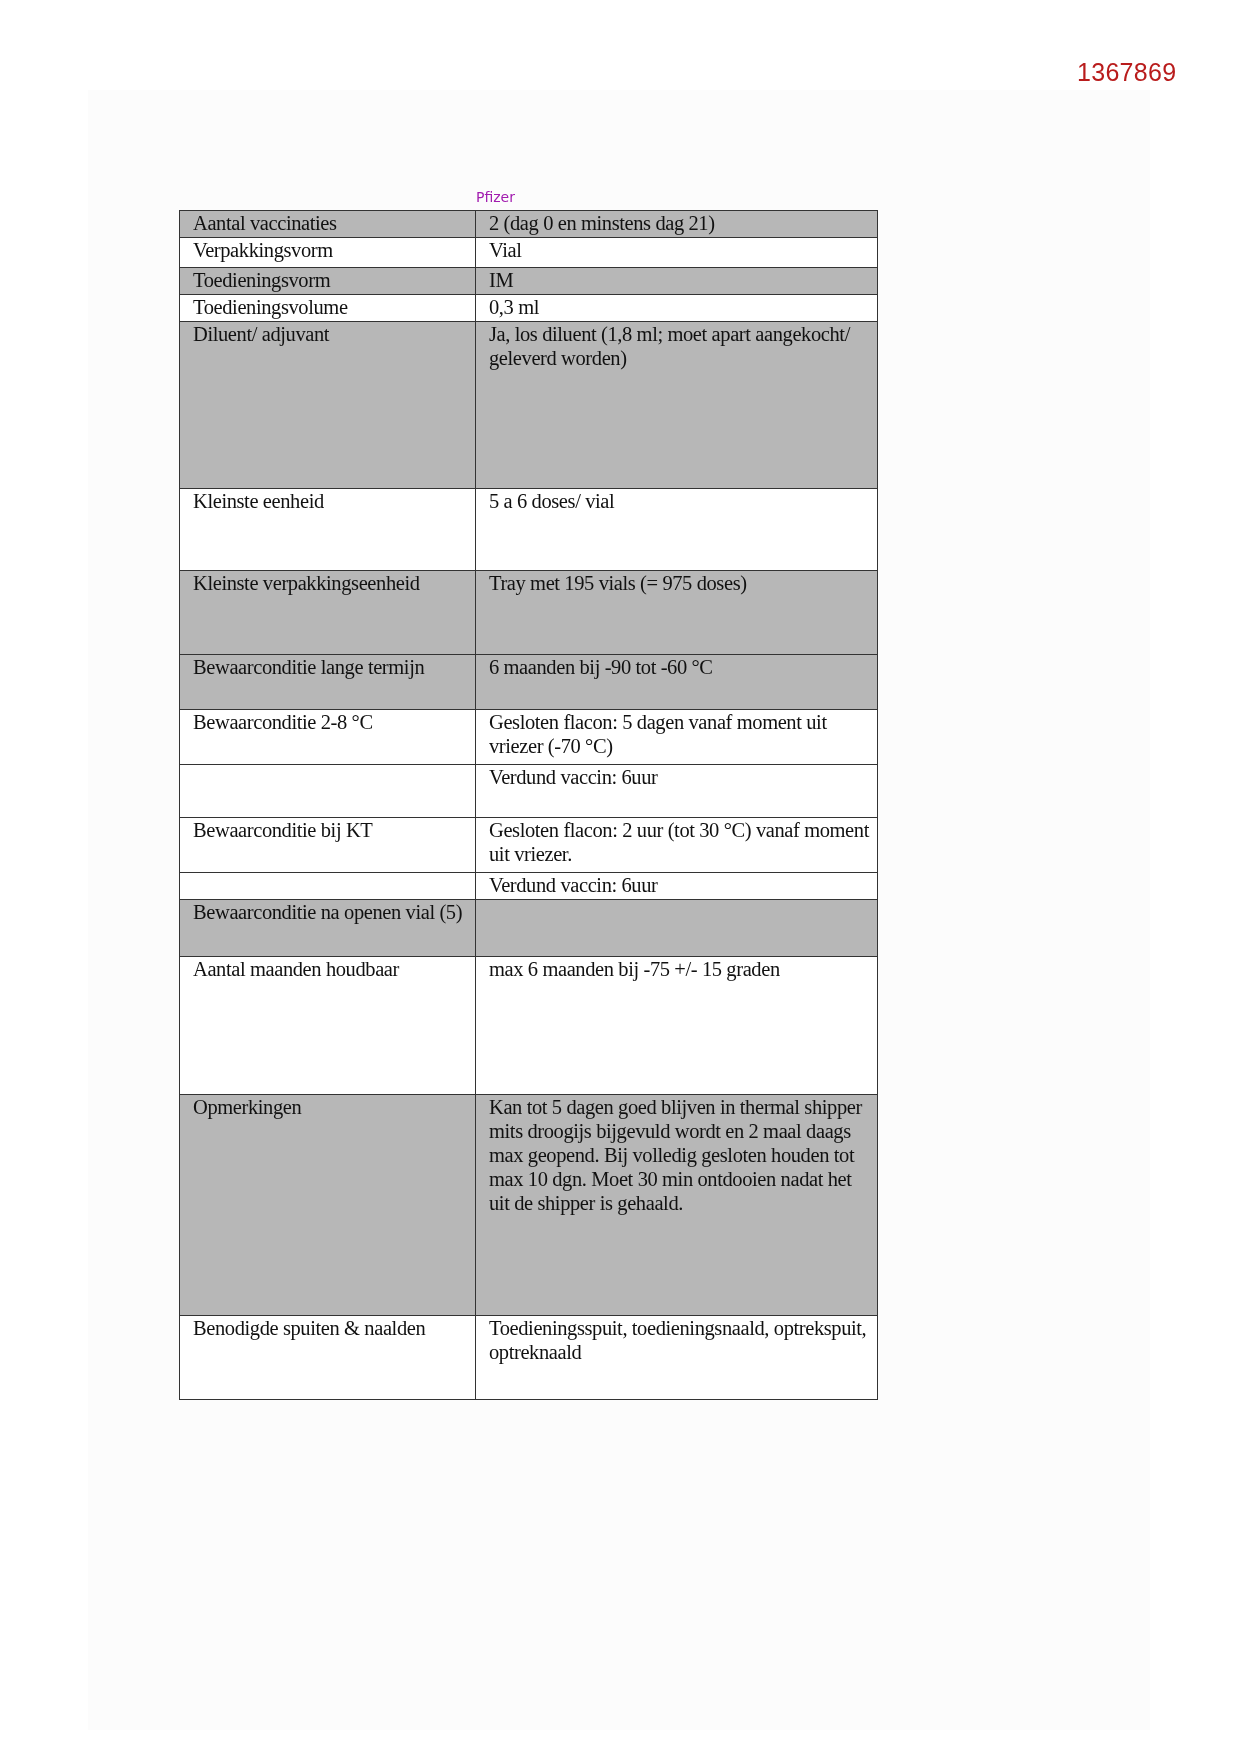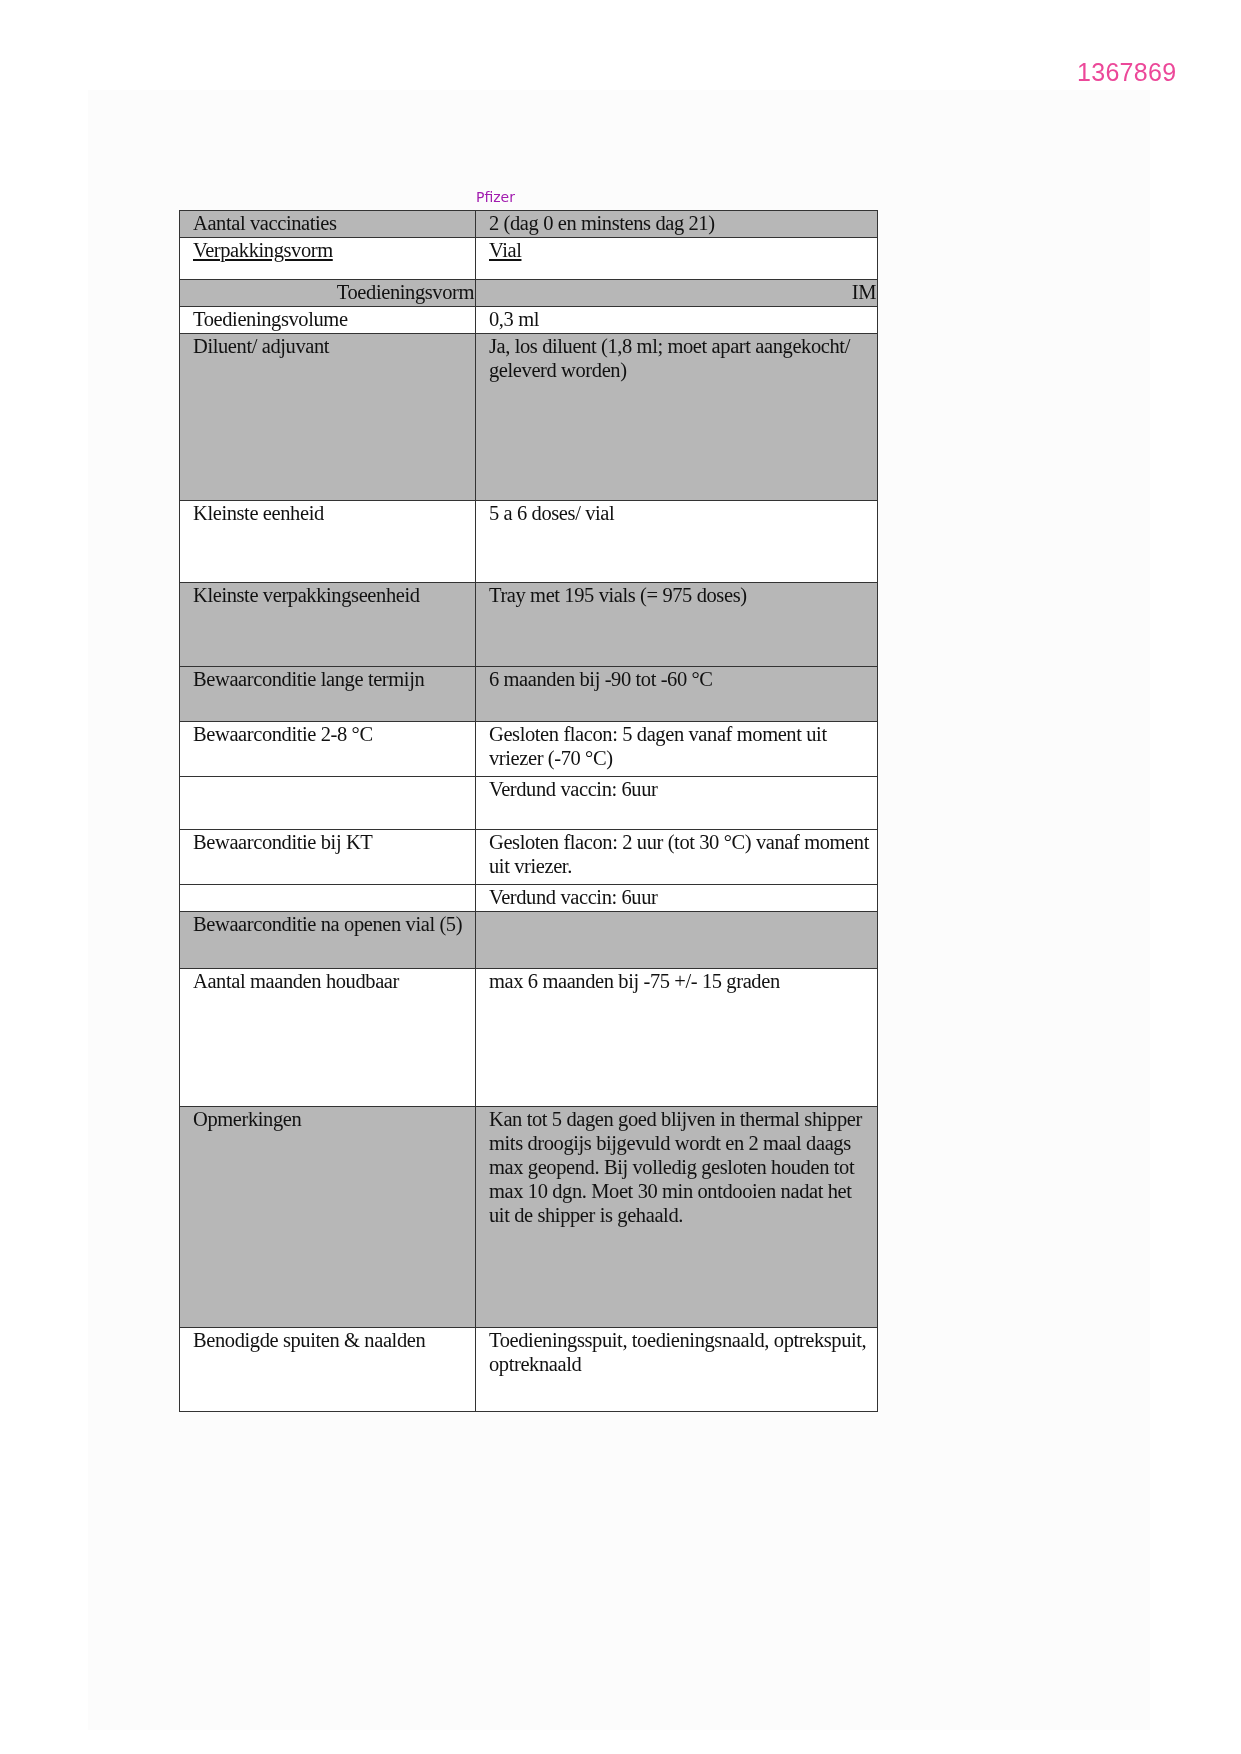--- a/index.html
+++ b/index.html
@@ -6,21 +6,21 @@
   body {
     width: 1241px; height: 1754px; background: #ffffff; position: relative;
     overflow: hidden; font-family: "Liberation Serif", serif; color: #111;
   }
   .page-inset {
     position: absolute; left: 88px; top: 90px; width: 1062px; height: 1640px;
     background: #fcfcfc;
   }
   .doc-number {
     position: absolute; left: 1077px; top: 58px;
-    font-family: "Liberation Sans", sans-serif; font-size: 25px; color: #ec4899;
+    font-family: "Liberation Sans", sans-serif; font-size: 25px; color: #b91c1c;
     letter-spacing: 0.3px;
   }
   .col-header {
     position: absolute; left: 476px; top: 189px;
     font-family: "DejaVu Sans", sans-serif; font-size: 14px; color: #a21caf;
   }
   table.spec {
     position: absolute; left: 179px; top: 210px; width: 698px;
     border-collapse: collapse; table-layout: fixed;
   }
@@ -50,29 +50,29 @@
     </colgroup>
   <tbody id="spec-body">
     <tr class="grey" style="height: 27px;">
       <td>
           <span class="label">Aantal vaccinaties</span>
         </td>
       <td>
           <span class="value">2 (dag 0 en minstens dag 21)</span>
         </td>
     </tr>
-    <tr class="white" style="height: 42px; text-decoration: underline;">
+    <tr class="white" style="height: 30px;">
       <td>
           <span class="label">Verpakkingsvorm</span>
         </td>
       <td>
           <span class="value">Vial</span>
         </td>
     </tr>
-    <tr class="grey" style="height: 27px; text-align: right;">
+    <tr class="grey" style="height: 27px;">
       <td>
           <span class="label">Toedieningsvorm</span>
         </td>
       <td>
           <span class="value">IM</span>
         </td>
     </tr>
     <tr class="white" style="height: 27px;">
       <td>
           <span class="label">Toedieningsvolume</span>

